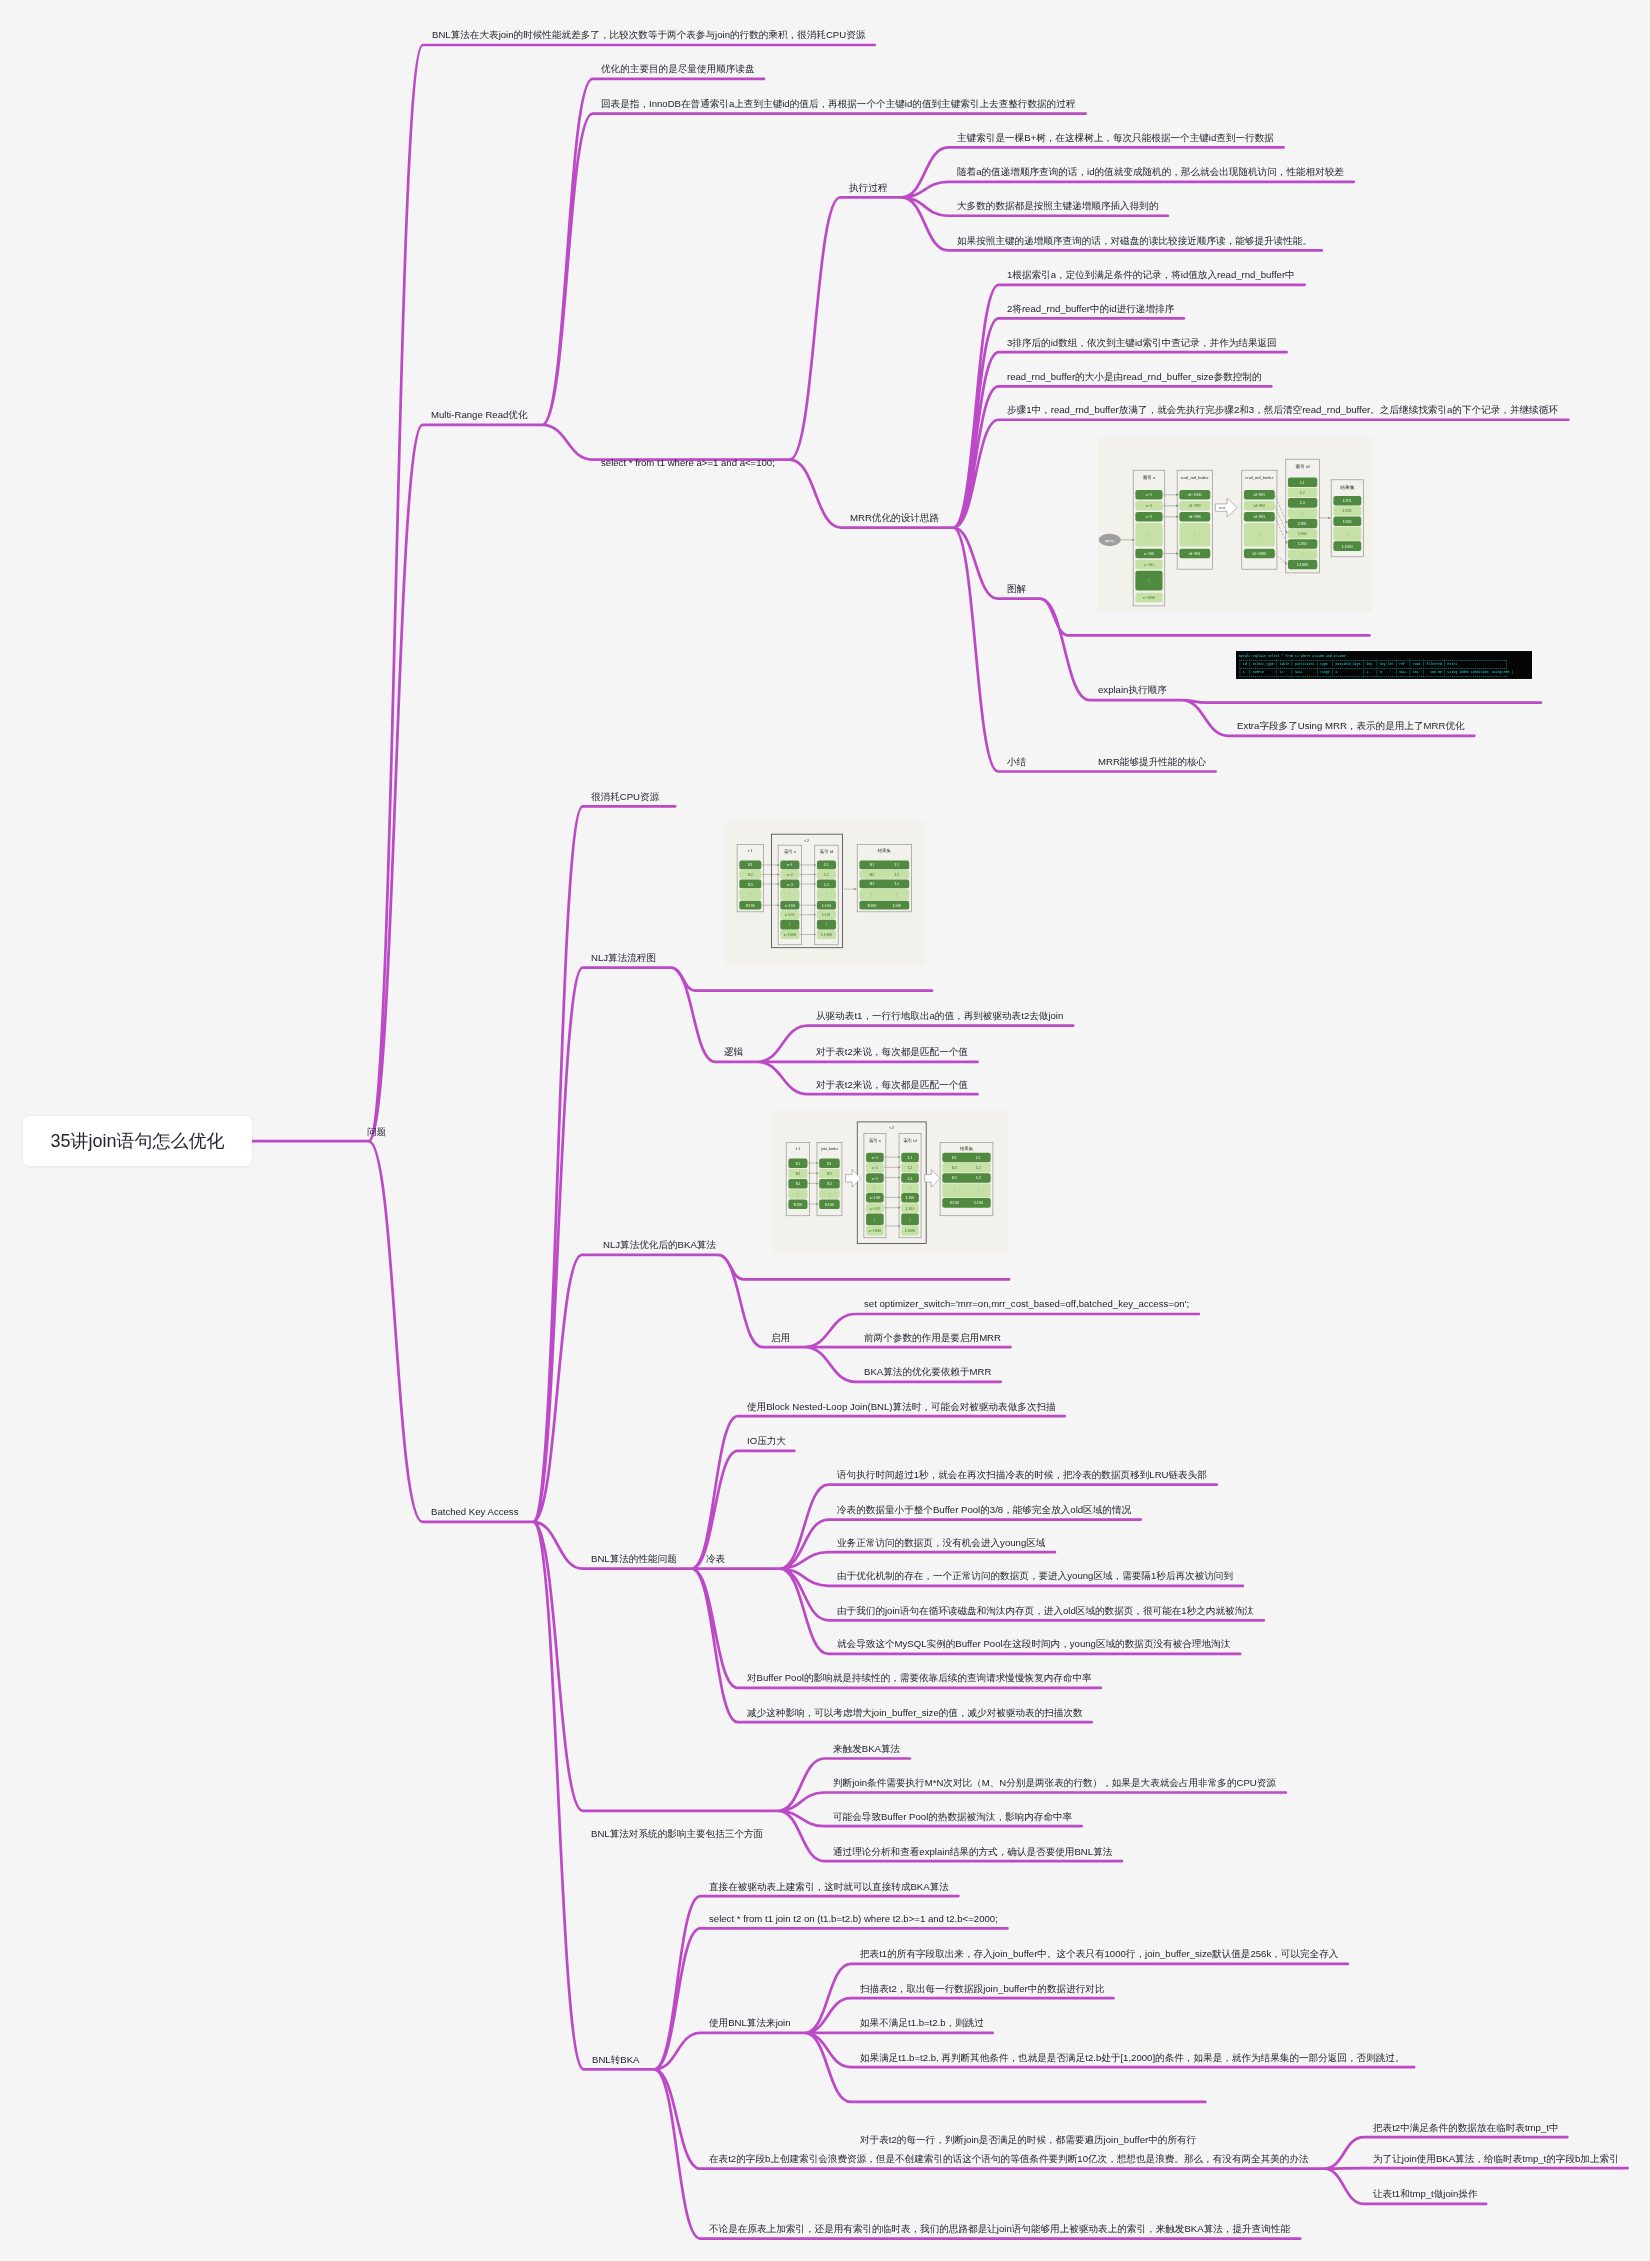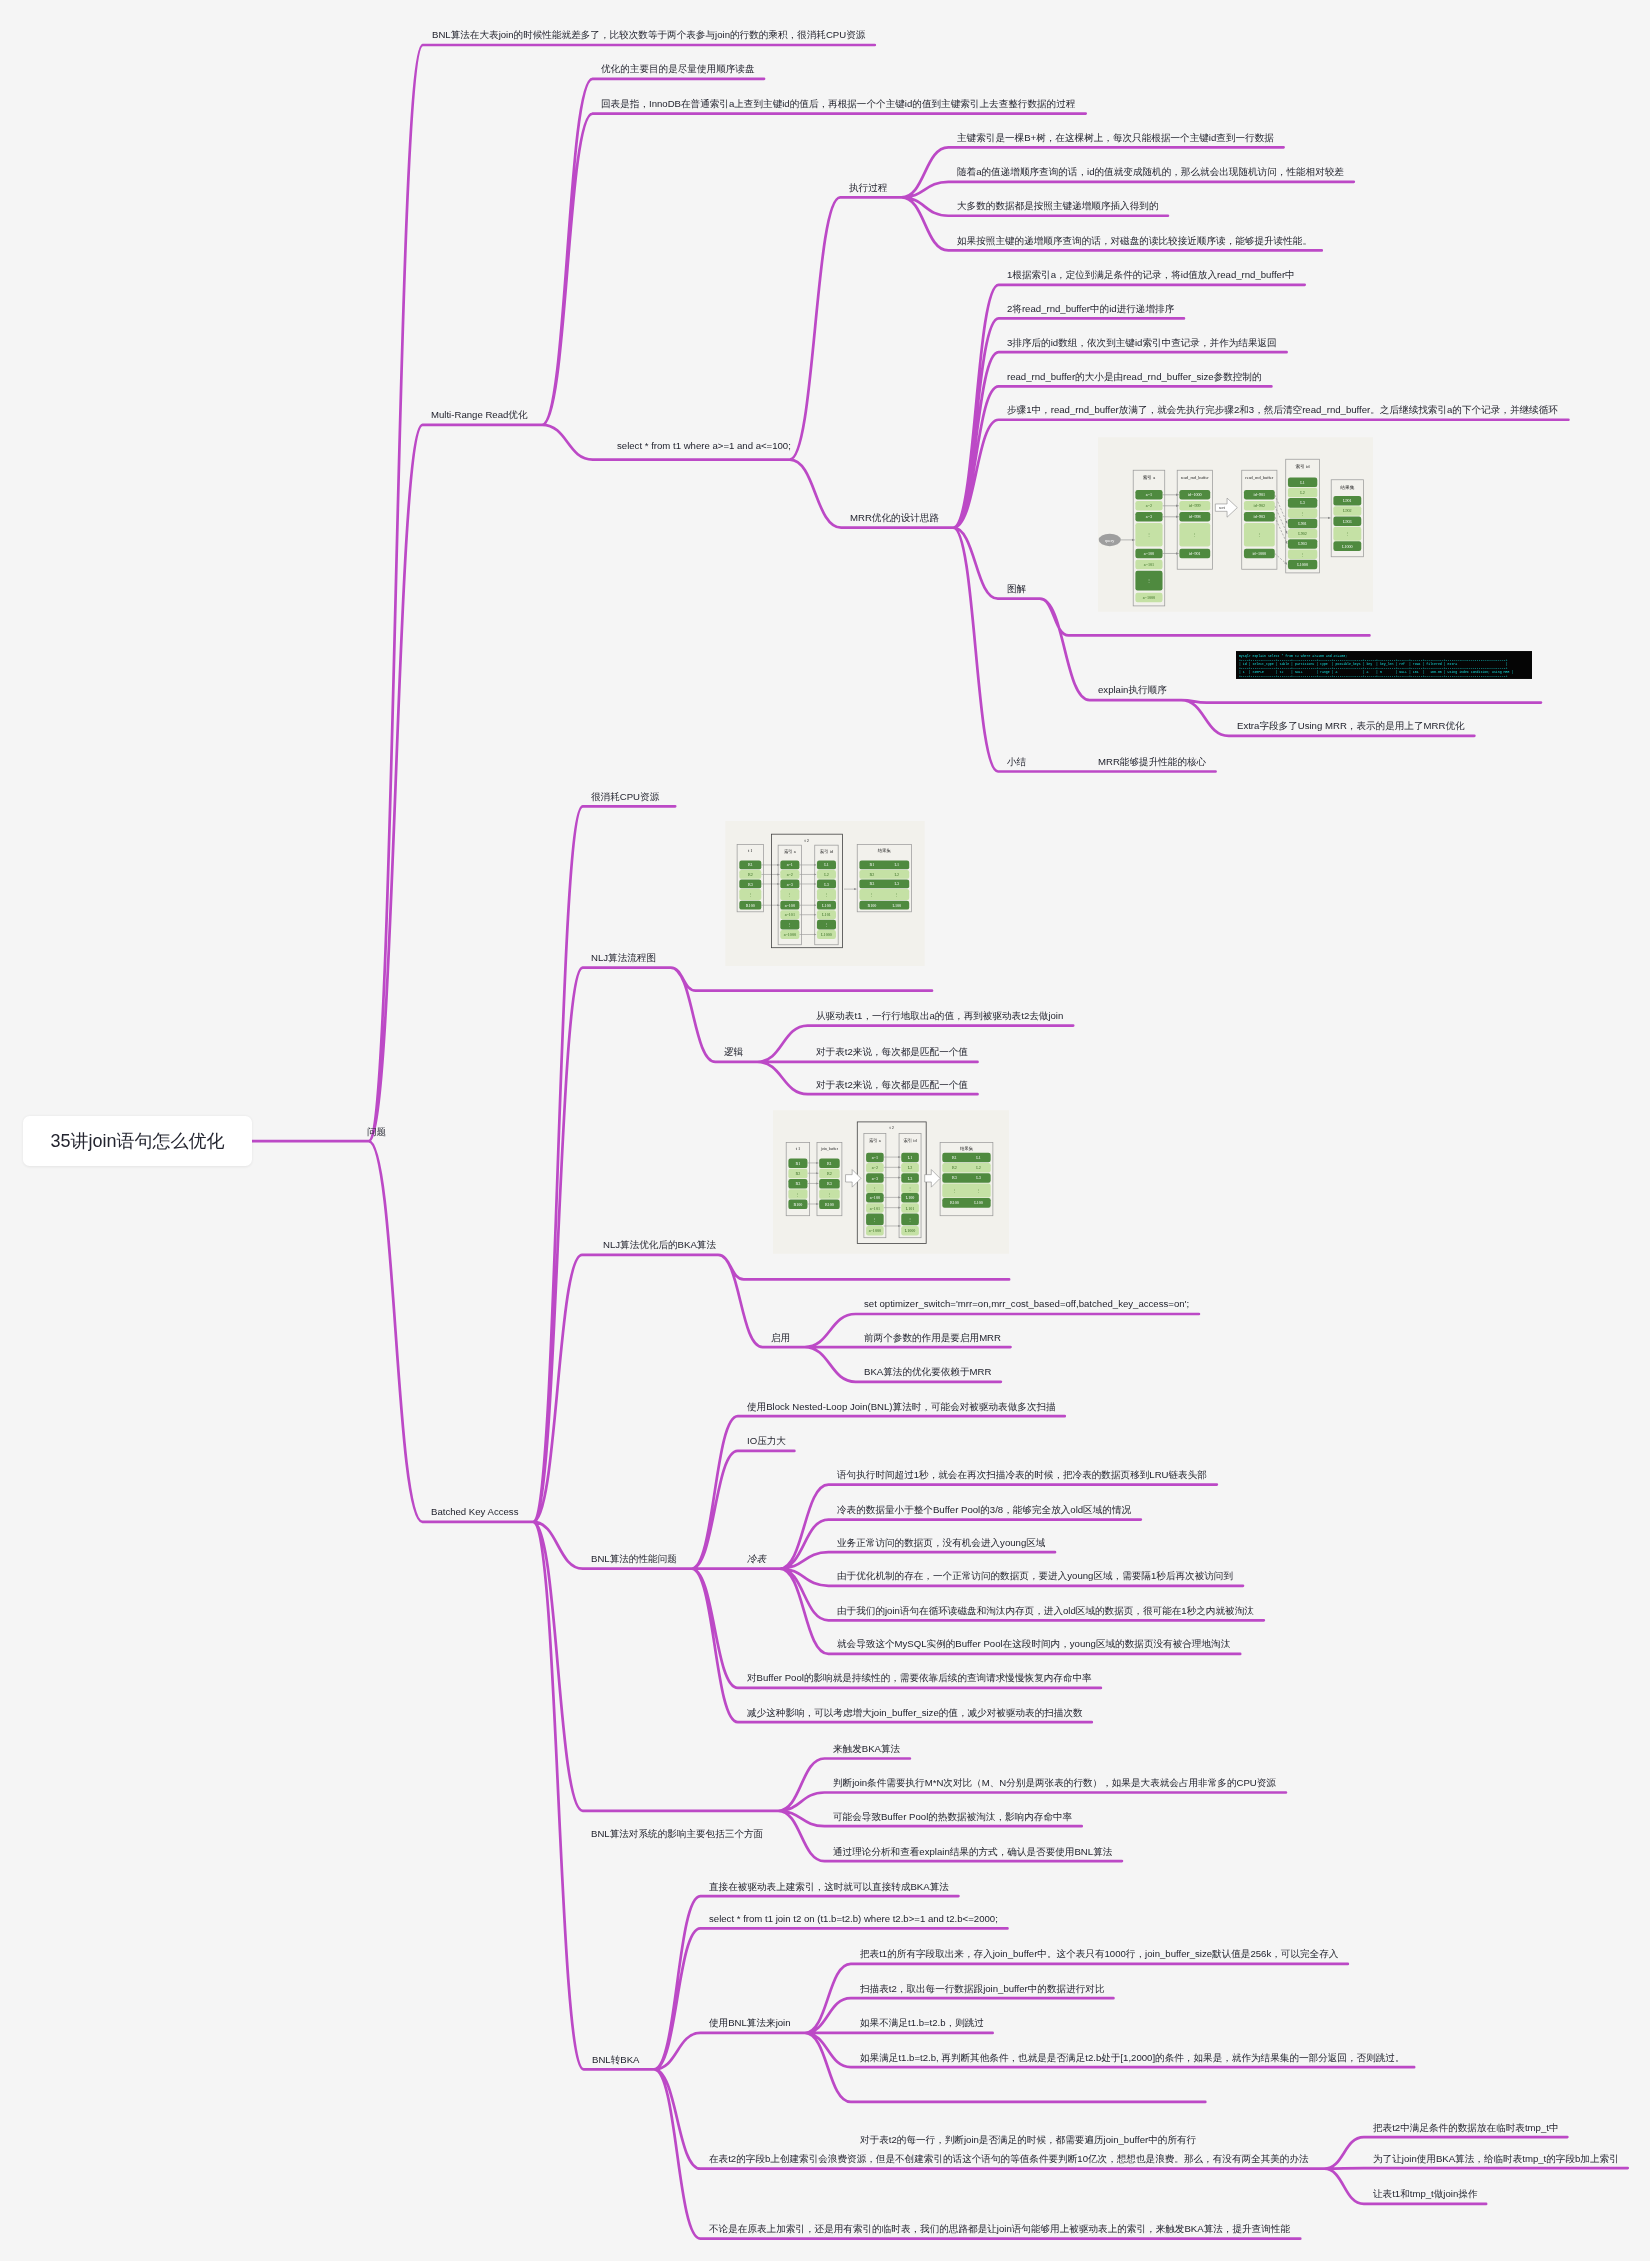--- a/index.html
+++ b/index.html
@@ -21,21 +21,21 @@
 <div id="stage">
   <svg id="wires" width="1651" height="2261" xmlns="http://www.w3.org/2000/svg" viewBox="0 0 2248 3079">
     <path id="wirepath" fill="none" stroke="#bc49c6" stroke-width="3.7" stroke-linecap="round" d="M444.7 1554.0H501.9M575.4 578.6H738.1M575.6 61.3H1191.1M806.8 107.3H1040.3M806.8 154.6H1478.3M807.0 625.9H1075.3M1144.0 268.8H1227.4M1291.3 200.6H1747.8M1291.3 247.6H1843.4M1291.3 293.8H1590.3M1291.3 341.1H1799.8M1145.3 718.6H1297.8M1359.8 387.9H1776.5M1359.8 433.6H1612.1M1359.8 479.6H1751.9M1359.8 526.2H1731.2M1359.8 571.6H2135.7M1358.7 815.3H1415.9M1455.0 865.3H1864.7M1483.6 953.4H1608.5M1643.0 956.7H2098.3M1673.0 1002.0H2007.6M1359.0 1050.6H1416.2M1483.5 1050.6H1655.2M575.2 2072.5H725.6M793.4 1098.0H919.3M793.4 1317.7H913.2M947.3 1349.1H1269.0M974.0 1446.1H1031.2M1099.7 1396.6H1461.3M1099.7 1446.1H1331.0M1099.7 1490.0H1331.0M792.5 1709.0H977.8M1012.6 1742.3H1374.0M1038.3 1834.4H1095.5M1164.9 1789.4H1632.5M1164.9 1834.4H1375.9M1164.9 1881.7H1362.8M793.4 2136.1H941.5M1004.5 1928.6H1449.8M1004.5 1975.9H1081.6M1004.5 2136.1H1061.7M1128.0 2021.7H1656.9M1128.0 2069.3H1553.4M1128.0 2113.8H1436.5M1128.0 2159.5H1692.5M1128.0 2206.6H1720.9M1128.0 2252.3H1688.7M1004.5 2298.6H1499.0M1004.5 2345.2H1486.6M793.4 2465.9H1059.4M1122.5 2394.7H1238.9M1122.5 2441.0H1751.0M1122.5 2486.8H1472.9M1122.5 2534.4H1527.7M794.7 2818.0H890.5M953.6 2582.1H1305.0M953.6 2626.1H1371.8M953.6 2768.4H1095.9M1158.4 2674.4H1835.3M1158.4 2721.1H1516.1M1158.4 2768.4H1351.6M1158.4 2815.1H1925.6M1158.4 2862.4H1641.2M953.6 2953.3H1803.0M1857.0 2910.3H2134.2M1857.0 2952.4H2216.4M1857.0 3001.3H2023.6M953.6 3048.6H1770.5M343.0 1553.9H444.7M501.9 1554.0C538.6 1554.0 538.6 578.6 575.4 578.6M501.9 1554.0C538.7 1554.0 538.7 61.3 575.6 61.3M501.9 1554.0C538.5 1554.0 538.5 2072.5 575.2 2072.5M738.1 578.6C772.5 578.6 772.5 107.3 806.8 107.3M738.1 578.6C772.5 578.6 772.5 154.6 806.8 154.6M738.1 578.6C772.6 578.6 772.6 625.9 807.0 625.9M1075.3 625.9C1109.7 625.9 1109.7 268.8 1144.0 268.8M1075.3 625.9C1110.3 625.9 1110.3 718.6 1145.3 718.6M1227.4 268.8C1259.3 268.8 1259.3 200.6 1291.3 200.6M1227.4 268.8C1259.3 268.8 1259.3 247.6 1291.3 247.6M1227.4 268.8C1259.3 268.8 1259.3 293.8 1291.3 293.8M1227.4 268.8C1259.3 268.8 1259.3 341.1 1291.3 341.1M1297.8 718.6C1328.8 718.6 1328.8 387.9 1359.8 387.9M1297.8 718.6C1328.8 718.6 1328.8 433.6 1359.8 433.6M1297.8 718.6C1328.8 718.6 1328.8 479.6 1359.8 479.6M1297.8 718.6C1328.8 718.6 1328.8 526.2 1359.8 526.2M1297.8 718.6C1328.8 718.6 1328.8 571.6 1359.8 571.6M1297.8 718.6C1328.2 718.6 1328.2 815.3 1358.7 815.3M1297.8 718.6C1328.4 718.6 1328.4 1050.6 1359.0 1050.6M1415.9 815.3C1435.4 815.3 1435.4 865.3 1455.0 865.3M1415.9 815.3C1449.7 815.3 1449.7 953.4 1483.6 953.4M1608.5 953.4C1625.7 953.4 1625.7 956.7 1643.0 956.7M1608.5 953.4C1640.7 953.4 1640.7 1002.0 1673.0 1002.0M1416.2 1050.6H1483.5M725.6 2072.5C759.5 2072.5 759.5 1098.0 793.4 1098.0M725.6 2072.5C759.5 2072.5 759.5 1317.7 793.4 1317.7M725.6 2072.5C759.0 2072.5 759.0 1709.0 792.5 1709.0M725.6 2072.5C759.5 2072.5 759.5 2136.1 793.4 2136.1M725.6 2072.5C759.5 2072.5 759.5 2465.9 793.4 2465.9M725.6 2072.5C760.1 2072.5 760.1 2818.0 794.7 2818.0M913.2 1317.7C930.2 1317.7 930.2 1349.1 947.3 1349.1M913.2 1317.7C943.6 1317.7 943.6 1446.1 974.0 1446.1M1031.2 1446.1C1065.4 1446.1 1065.4 1396.6 1099.7 1396.6M1031.2 1446.1H1099.7M1031.2 1446.1C1065.4 1446.1 1065.4 1490.0 1099.7 1490.0M977.8 1709.0C995.2 1709.0 995.2 1742.3 1012.6 1742.3M977.8 1709.0C1008.0 1709.0 1008.0 1834.4 1038.3 1834.4M1095.5 1834.4C1130.2 1834.4 1130.2 1789.4 1164.9 1789.4M1095.5 1834.4H1164.9M1095.5 1834.4C1130.2 1834.4 1130.2 1881.7 1164.9 1881.7M941.5 2136.1C973.0 2136.1 973.0 1928.6 1004.5 1928.6M941.5 2136.1C973.0 2136.1 973.0 1975.9 1004.5 1975.9M941.5 2136.1H1004.5M941.5 2136.1C973.0 2136.1 973.0 2298.6 1004.5 2298.6M941.5 2136.1C973.0 2136.1 973.0 2345.2 1004.5 2345.2M1061.7 2136.1C1094.8 2136.1 1094.8 2021.7 1128.0 2021.7M1061.7 2136.1C1094.8 2136.1 1094.8 2069.3 1128.0 2069.3M1061.7 2136.1C1094.8 2136.1 1094.8 2113.8 1128.0 2113.8M1061.7 2136.1C1094.8 2136.1 1094.8 2159.5 1128.0 2159.5M1061.7 2136.1C1094.8 2136.1 1094.8 2206.6 1128.0 2206.6M1061.7 2136.1C1094.8 2136.1 1094.8 2252.3 1128.0 2252.3M1059.4 2465.9C1090.9 2465.9 1090.9 2394.7 1122.5 2394.7M1059.4 2465.9C1090.9 2465.9 1090.9 2441.0 1122.5 2441.0M1059.4 2465.9C1090.9 2465.9 1090.9 2486.8 1122.5 2486.8M1059.4 2465.9C1090.9 2465.9 1090.9 2534.4 1122.5 2534.4M890.5 2818.0C922.0 2818.0 922.0 2582.1 953.6 2582.1M890.5 2818.0C922.0 2818.0 922.0 2626.1 953.6 2626.1M890.5 2818.0C922.0 2818.0 922.0 2768.4 953.6 2768.4M890.5 2818.0C922.0 2818.0 922.0 2953.3 953.6 2953.3M890.5 2818.0C922.0 2818.0 922.0 3048.6 953.6 3048.6M1095.9 2768.4C1127.2 2768.4 1127.2 2674.4 1158.4 2674.4M1095.9 2768.4C1127.2 2768.4 1127.2 2721.1 1158.4 2721.1M1095.9 2768.4H1158.4M1095.9 2768.4C1127.2 2768.4 1127.2 2815.1 1158.4 2815.1M1095.9 2768.4C1127.2 2768.4 1127.2 2862.4 1158.4 2862.4M1803.0 2953.3C1830.0 2953.3 1830.0 2910.3 1857.0 2910.3M1803.0 2953.3C1830.0 2953.3 1830.0 2952.4 1857.0 2952.4M1803.0 2953.3C1830.0 2953.3 1830.0 3001.3 1857.0 3001.3"></path>
   </svg>
   <div class="root-node" style="left: 23px; top: 1116px; width: 229px; height: 50px;">35讲join语句怎么优化</div>
   <div class="node" title="问题" style="left: 335px; top: 1127px; padding-left: 32px;">问题</div>
   <div class="node" title="Multi-Range Read优化" style="left: 431px; top: 410px;">Multi-Range Read优化</div>
   <div class="node" title="BNL算法在大表join的时候性能就差多了，比较次数等于两个表参与join的行数的乘积，很消耗CPU资源" style="left: 432px; top: 30px;">BNL算法在大表join的时候性能就差多了，比较次数等于两个表参与join的行数的乘积，很消耗CPU资源</div>
   <div class="node" title="优化的主要目的是尽量使用顺序读盘" style="left: 601px; top: 64px;">优化的主要目的是尽量使用顺序读盘</div>
   <div class="node" title="回表是指，InnoDB在普通索引a上查到主键id的值后，再根据一个个主键id的值到主键索引上去查整行数据的过程" style="left: 601px; top: 99px;">回表是指，InnoDB在普通索引a上查到主键id的值后，再根据一个个主键id的值到主键索引上去查整行数据的过程</div>
-  <div class="node" title="select * from t1 where a&gt;=1 and a&lt;=100;" style="left: 601px; top: 441px; margin-left: 16px;">select * from t1 where a&gt;=1 and a&lt;=100;</div>
+  <div class="node" title="select * from t1 where a&gt;=1 and a&lt;=100;" style="left: 601px; top: 458px;">select * from t1 where a&gt;=1 and a&lt;=100;</div>
   <div class="node" title="执行过程" style="left: 849px; top: 183px;">执行过程</div>
   <div class="node" title="主键索引是一棵B+树，在这棵树上，每次只能根据一个主键id查到一行数据" style="left: 957px; top: 133px;">主键索引是一棵B+树，在这棵树上，每次只能根据一个主键id查到一行数据</div>
   <div class="node" title="随着a的值递增顺序查询的话，id的值就变成随机的，那么就会出现随机访问，性能相对较差" style="left: 957px; top: 167px;">随着a的值递增顺序查询的话，id的值就变成随机的，那么就会出现随机访问，性能相对较差</div>
   <div class="node" title="大多数的数据都是按照主键递增顺序插入得到的" style="left: 957px; top: 201px;">大多数的数据都是按照主键递增顺序插入得到的</div>
   <div class="node" title="如果按照主键的递增顺序查询的话，对磁盘的读比较接近顺序读，能够提升读性能。" style="left: 957px; top: 236px;">如果按照主键的递增顺序查询的话，对磁盘的读比较接近顺序读，能够提升读性能。</div>
   <div class="node" title="MRR优化的设计思路" style="left: 850px; top: 513px;">MRR优化的设计思路</div>
   <div class="node" title="1根据索引a，定位到满足条件的记录，将id值放入read_rnd_buffer中" style="left: 1007px; top: 270px;">1根据索引a，定位到满足条件的记录，将id值放入read_rnd_buffer中</div>
   <div class="node" title="2将read_rnd_buffer中的id进行递增排序" style="left: 1007px; top: 304px;">2将read_rnd_buffer中的id进行递增排序</div>
   <div class="node" title="3排序后的id数组，依次到主键id索引中查记录，并作为结果返回" style="left: 1007px; top: 338px;">3排序后的id数组，依次到主键id索引中查记录，并作为结果返回</div>
   <div class="node" title="read_rnd_buffer的大小是由read_rnd_buffer_size参数控制的" style="left: 1007px; top: 372px;">read_rnd_buffer的大小是由read_rnd_buffer_size参数控制的</div>
@@ -357,21 +357,21 @@
         <text x="264.0" y="55" fill="#222" font-size="6">结果集</text>
       </svg>
     </div>
   <div class="node" title="启用" style="left: 771px; top: 1333px;">启用</div>
   <div class="node" title="set optimizer_switch='mrr=on,mrr_cost_based=off,batched_key_access=on';" style="left: 864px; top: 1299px;">set optimizer_switch='mrr=on,mrr_cost_based=off,batched_key_access=on';</div>
   <div class="node" title="前两个参数的作用是要启用MRR" style="left: 864px; top: 1333px;">前两个参数的作用是要启用MRR</div>
   <div class="node" title="BKA算法的优化要依赖于MRR" style="left: 864px; top: 1367px;">BKA算法的优化要依赖于MRR</div>
   <div class="node" title="BNL算法的性能问题" style="left: 591px; top: 1554px;">BNL算法的性能问题</div>
   <div class="node" title="使用Block Nested-Loop Join(BNL)算法时，可能会对被驱动表做多次扫描" style="left: 747px; top: 1402px;">使用Block Nested-Loop Join(BNL)算法时，可能会对被驱动表做多次扫描</div>
   <div class="node" title="IO压力大" style="left: 747px; top: 1436px;">IO压力大</div>
-  <div class="node" title="冷表" style="left: 747px; top: 1554px; font-style: italic;">冷表</div>
+  <div class="node" title="冷表" style="left: 706px; top: 1554px;">冷表</div>
   <div class="node" title="语句执行时间超过1秒，就会在再次扫描冷表的时候，把冷表的数据页移到LRU链表头部" style="left: 837px; top: 1470px;">语句执行时间超过1秒，就会在再次扫描冷表的时候，把冷表的数据页移到LRU链表头部</div>
   <div class="node" title="冷表的数据量小于整个Buffer Pool的3/8，能够完全放入old区域的情况" style="left: 837px; top: 1505px;">冷表的数据量小于整个Buffer Pool的3/8，能够完全放入old区域的情况</div>
   <div class="node" title="业务正常访问的数据页，没有机会进入young区域" style="left: 837px; top: 1538px;">业务正常访问的数据页，没有机会进入young区域</div>
   <div class="node" title="由于优化机制的存在，一个正常访问的数据页，要进入young区域，需要隔1秒后再次被访问到" style="left: 837px; top: 1571px;">由于优化机制的存在，一个正常访问的数据页，要进入young区域，需要隔1秒后再次被访问到</div>
   <div class="node" title="由于我们的join语句在循环读磁盘和淘汰内存页，进入old区域的数据页，很可能在1秒之内就被淘汰" style="left: 837px; top: 1606px;">由于我们的join语句在循环读磁盘和淘汰内存页，进入old区域的数据页，很可能在1秒之内就被淘汰</div>
   <div class="node" title="就会导致这个MySQL实例的Buffer Pool在这段时间内，young区域的数据页没有被合理地淘汰" style="left: 837px; top: 1639px;">就会导致这个MySQL实例的Buffer Pool在这段时间内，young区域的数据页没有被合理地淘汰</div>
   <div class="node" title="对Buffer Pool的影响就是持续性的，需要依靠后续的查询请求慢慢恢复内存命中率" style="left: 747px; top: 1673px;">对Buffer Pool的影响就是持续性的，需要依靠后续的查询请求慢慢恢复内存命中率</div>
   <div class="node" title="减少这种影响，可以考虑增大join_buffer_size的值，减少对被驱动表的扫描次数" style="left: 747px; top: 1708px;">减少这种影响，可以考虑增大join_buffer_size的值，减少对被驱动表的扫描次数</div>
   <div class="node" title="BNL算法对系统的影响主要包括三个方面" style="left: 591px; top: 1796px; margin-top: 33px;">BNL算法对系统的影响主要包括三个方面</div>
   <div class="node" title="占用磁盘IO资源" style="left: 833px; top: 1744px;">来触发BKA算法</div>

